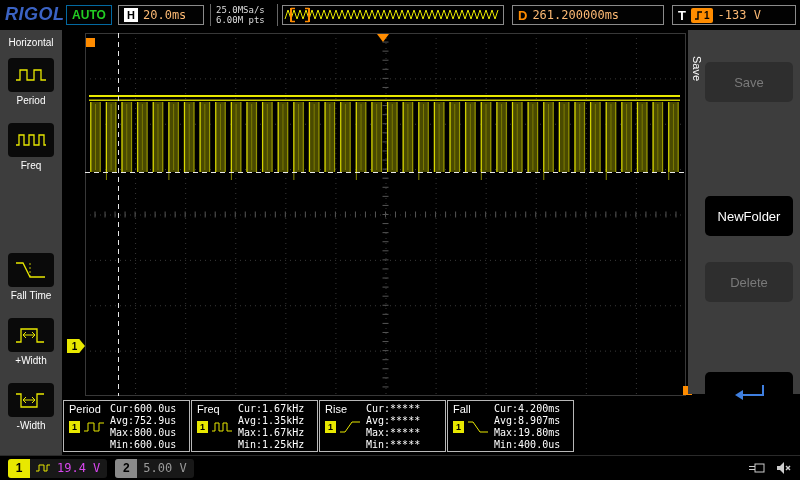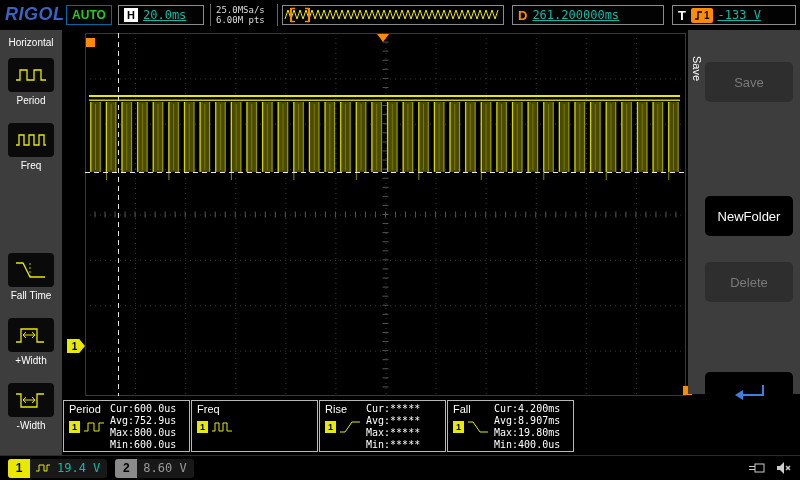--- a/index.html
+++ b/index.html
@@ -12,21 +12,21 @@
   .logo { position:absolute; left:5px; top:4px; color:#3b63c4; font-weight:bold;
           font-style:italic; font-size:18px; letter-spacing:0.5px; }
   .auto-badge { position:absolute; left:66px; top:5px; width:46px; height:20px;
                 border:1px solid #0369a1; background:#000; color:#22cc22;
                 font-weight:bold; font-size:12px; display:flex; align-items:center; justify-content:center; }
   .tb-box { position:absolute; top:5px; height:20px; border:1px solid #8a8a8a; background:#020202;
             display:flex; align-items:center; gap:5px; padding:0 5px; }
   .h-box { left:118px; width:86px; }
   .hbadge { width:14px; height:14px; background:#fff; color:#000; font-weight:bold; font-size:11px;
             display:flex; align-items:center; justify-content:center; }
-  .tb-val { color:#14b8a6; font-size:12px; font-family:"DejaVu Sans Mono", monospace;text-decoration:underline; }
+  .tb-val { color:#fdba74; font-size:12px; font-family:"DejaVu Sans Mono", monospace; }
   .samp { position:absolute; left:210px; top:4px; width:68px; height:22px;
           border-left:1px solid #666; border-right:1px solid #666; padding:1px 0 0 5px;
           color:#ddd; font-size:9px; line-height:10px; font-family:"DejaVu Sans Mono", monospace;
           display:flex; flex-direction:column; }
   .preview { position:absolute; left:282px; top:5px; width:222px; height:20px;
              border:1px solid #8a8a8a; background:#000; }
   .d-box { left:512px; width:152px; }
   .d-label { color:#ff8c00; font-weight:bold; font-size:13px; }
   .t-box { left:672px; width:124px; }
   .t-label { color:#fff; font-weight:bold; font-size:13px; }
@@ -76,21 +76,21 @@
   
   .bottom-bar { position:absolute; left:0; top:455px; width:800px; height:25px; background:#000;
                 border-top:1px solid #2a2a2a; display:flex; align-items:center; }
   .ch-chip { display:flex; align-items:center; height:19px; border-radius:3px; margin-left:8px;
              background:#181818; padding-right:7px; cursor:pointer; }
   .ch-badge { height:19px; width:22px; display:flex; align-items:center; justify-content:center;
               font-weight:bold; font-size:12px; border-radius:3px 0 0 3px; color:#000; }
   .ch1 .ch-badge { background:#e8e800; }
   .ch2 .ch-badge { background:#8a8a8a; }
   .ch-val { font-size:12px; margin-left:6px; font-family:"DejaVu Sans Mono", monospace; }
-  .ch1 .ch-val { color:#14b8a6; }
+  .ch1 .ch-val { color:#d946ef; }
   .ch2 .ch-val { color:#9a9a9a; }
   .bb-icons { position:absolute; right:8px; top:5px; display:flex; gap:10px; align-items:center; }
 </style>
 </head>
 <body>
 
 <div id="screen">
 
   <div class="topbar">
     <span class="logo">RIGOL</span>
@@ -527,20 +527,26 @@
   <div class="meas-box" style="left:191px">
     <div class="meas-left">
       <div class="meas-name">Freq</div>
       <div class="meas-src-row">
         <span class="meas-src">1</span>
         <svg width="22" height="14" viewBox="0 0 22 14">
             <polyline points="1,11 4,11 4,3 8,3 8,11 12,11 12,3 16,3 16,11 21,11" fill="none" stroke="#e8e800"></polyline>
           </svg>
       </div>
     </div>
+    <div class="meas-vals">
+      <div>Cur:1.67kHz</div>
+      <div>Avg:1.35kHz</div>
+      <div>Max:1.67kHz</div>
+      <div>Min:1.25kHz</div>
+    </div>
   </div>
 
   <div class="meas-box" style="left:319px">
     <div class="meas-left">
       <div class="meas-name">Rise</div>
       <div class="meas-src-row">
         <span class="meas-src">1</span>
         <svg width="22" height="14" viewBox="0 0 22 14">
             <polyline points="1,12 6,12 13,2 21,2" fill="none" stroke="#e8e800"></polyline>
           </svg>
@@ -575,21 +581,21 @@
   <div class="bottom-bar">
     <div class="ch-chip ch1">
       <span class="ch-badge">1</span>
       <svg width="16" height="12" viewBox="0 0 16 12" style="margin-left:5px">
           <polyline points="1,9 4,9 4,3 9,3 9,9 12,9 12,3 15,3" fill="none" stroke="#e8e800"></polyline>
         </svg>
       <span class="ch-val">19.4 V</span>
     </div>
     <div class="ch-chip ch2">
       <span class="ch-badge">2</span>
-      <span class="ch-val">8.60 V</span>
+      <span class="ch-val">5.00 V</span>
     </div>
     <div class="bb-icons">
       <svg width="18" height="14" viewBox="0 0 18 14">
         <rect x="7" y="3" width="9" height="8" fill="none" stroke="#cccccc"></rect>
         <line x1="1" y1="5.5" x2="7" y2="5.5" stroke="#cccccc"></line>
         <line x1="1" y1="8.5" x2="7" y2="8.5" stroke="#cccccc"></line>
       </svg>
       <svg width="16" height="14" viewBox="0 0 16 14">
         <polygon points="1,5 4,5 8,1 8,13 4,9 1,9" fill="#cccccc"></polygon>
         <line x1="10" y1="5" x2="14" y2="9" stroke="#cccccc" stroke-width="1.4"></line>

